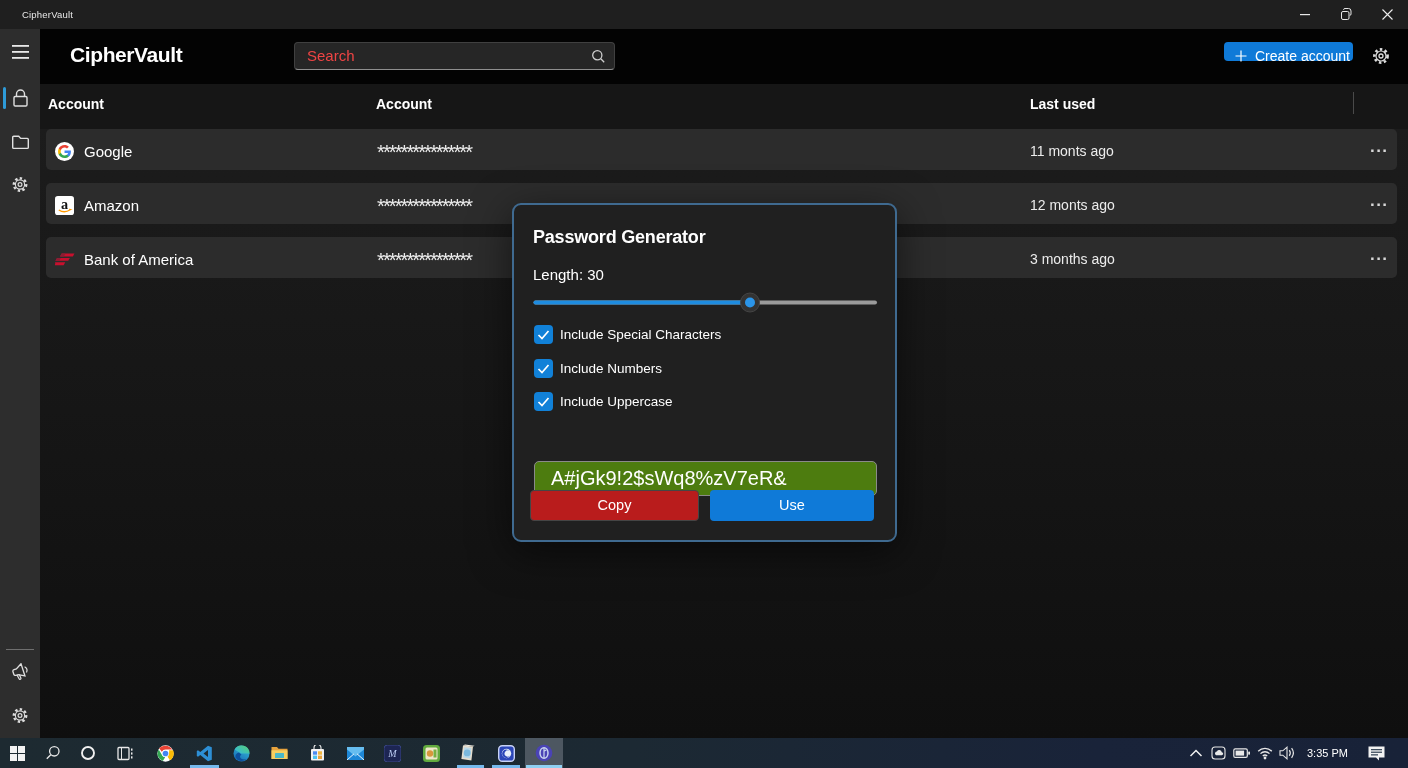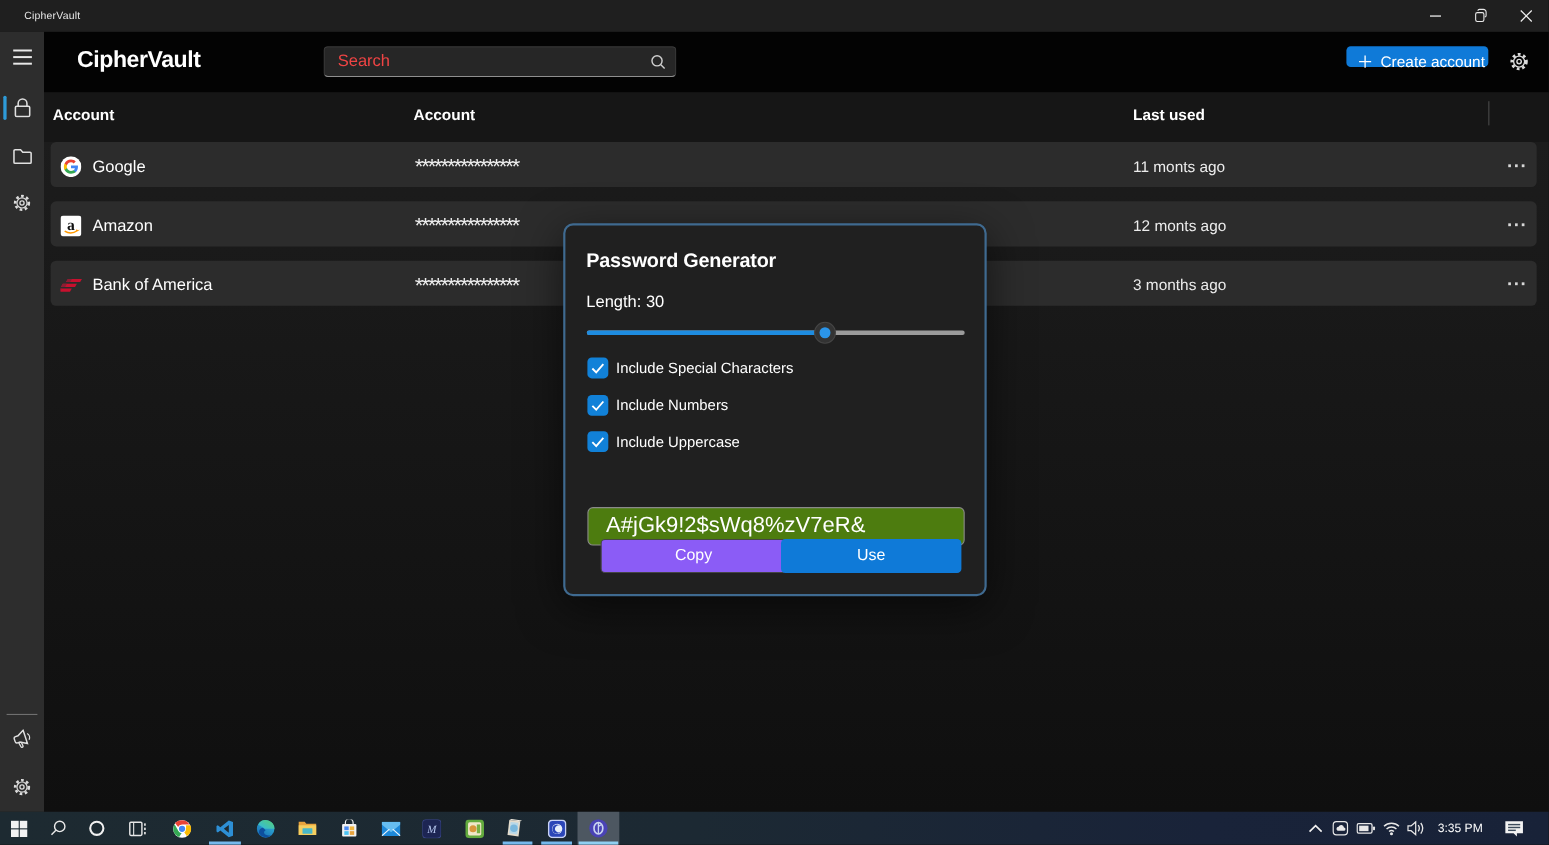--- a/index.html
+++ b/index.html
@@ -44,21 +44,21 @@
 #dialog { left:512px; top:203px; width:385px; height:339px; background:#202020;
   border:2px solid #3f6a90; border-radius:9px; box-shadow:0 10px 40px rgba(0,0,0,0.55); }
 #dialog h1 { position:absolute; left:19px; top:22px; font-size:18px; font-weight:700; letter-spacing:-0.2px; color:#fff; }
 #dlg-len { position:absolute; left:19px; top:61px; font-size:15px; color:#fff; }
 .chkrow { position:absolute; left:20px; height:20px; }
 .chk { position:absolute; left:0; top:0; width:19px; height:19px; background:#1181d8; border-radius:4px; }
 .chklabel { position:absolute; left:26px; top:2px; font-size:13.5px; color:#fff; white-space:nowrap; }
 #dlg-input { position:absolute; left:20px; top:228px; width:343px; height:35px; background:#4d7c0f;
   border:1px solid #8a8a8a; border-radius:5px; color:#fff; font-size:20px; line-height:33px; padding-left:16px;margin-top:28px; }
 .dbtn { position:absolute; top:285px; height:31px; border-radius:4px; font-size:14.5px; color:#fff; text-align:center; line-height:31px; }
-#btn-copy { left:32px; width:169px; background:#8b5cf6; border:1px solid #454545; line-height:29px; }
+#btn-copy { left:16px; width:169px; background:#b91c1c; border:1px solid #454545; line-height:29px; }
 #btn-use { left:196px; width:164px; background:#0f7ad8; }
 
 
 #taskbar { left:0; top:738px; width:1408px; height:30px;
   background:linear-gradient(90deg,#1d2a31 0%,#1c2933 45%,#192339 78%,#182238 100%); }
 .tb-ico { position:absolute; top:0; width:30px; height:30px; display:flex; align-items:center; justify-content:center; }
 .tb-under { position:absolute; top:27px; height:3px; background:#76b9ed; }
 #clock { position:absolute; left:1307px; top:9px; font-size:11px; color:#fff; }
 </style>
 </head>

